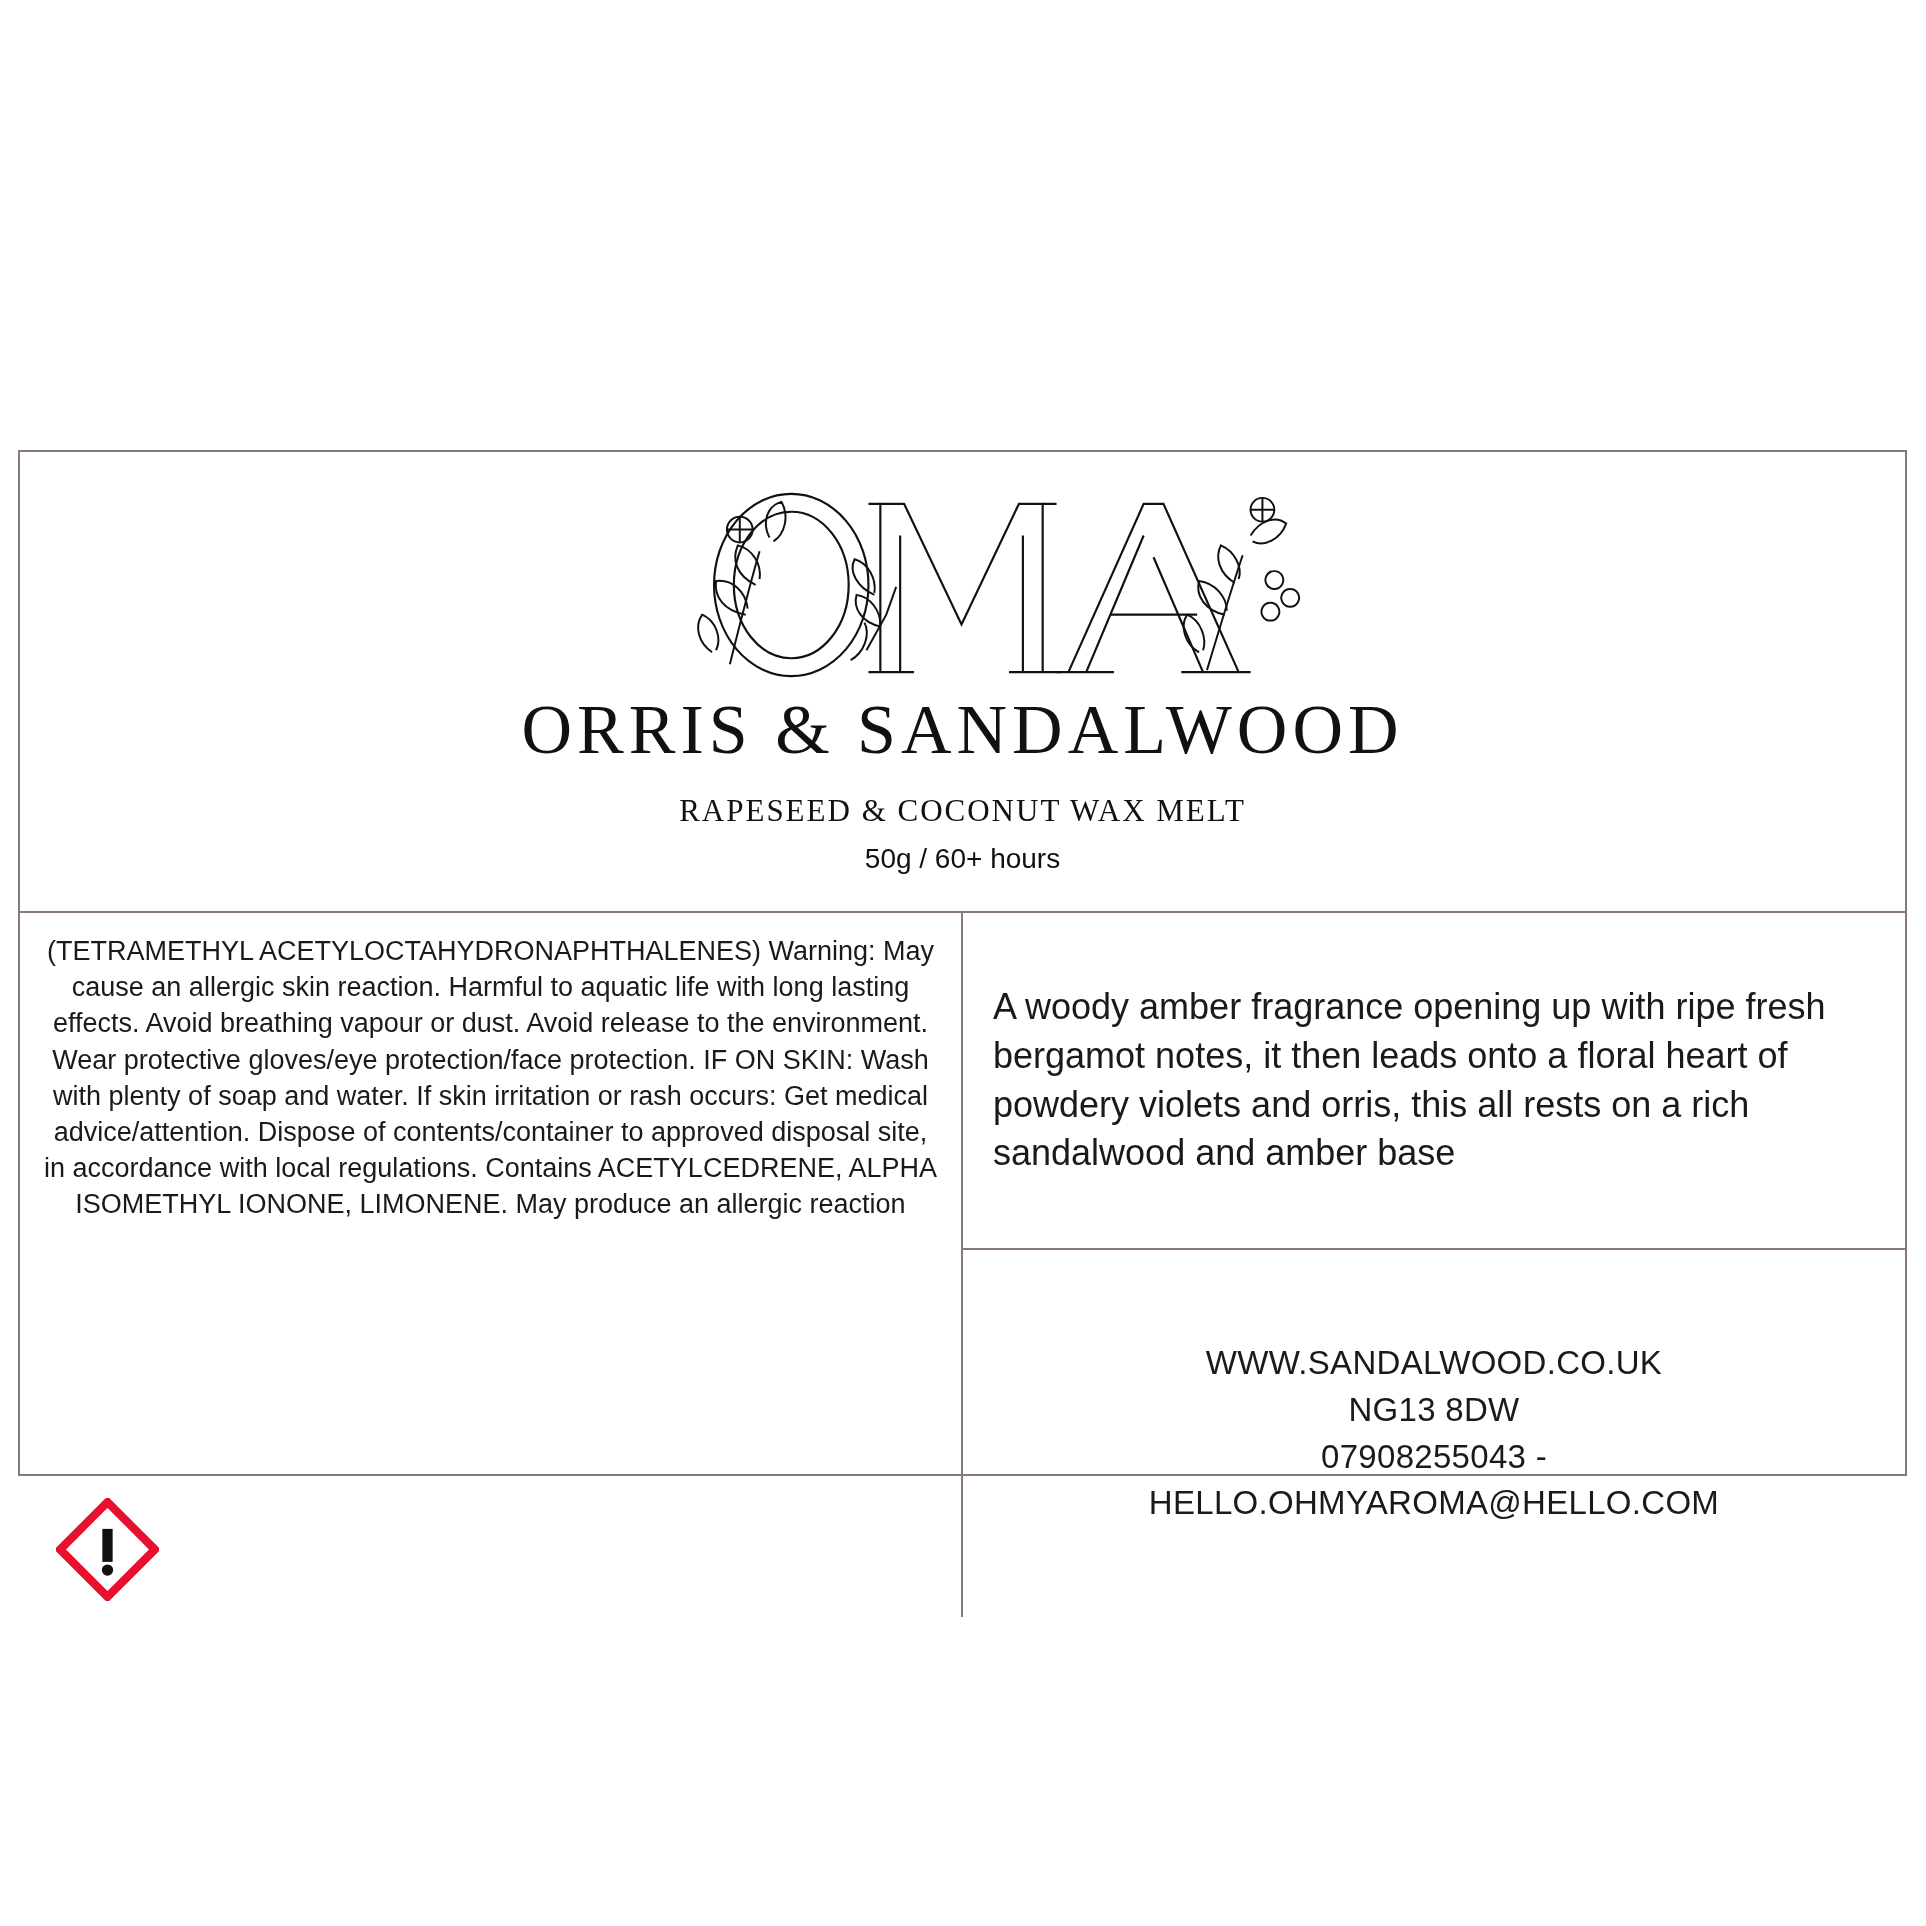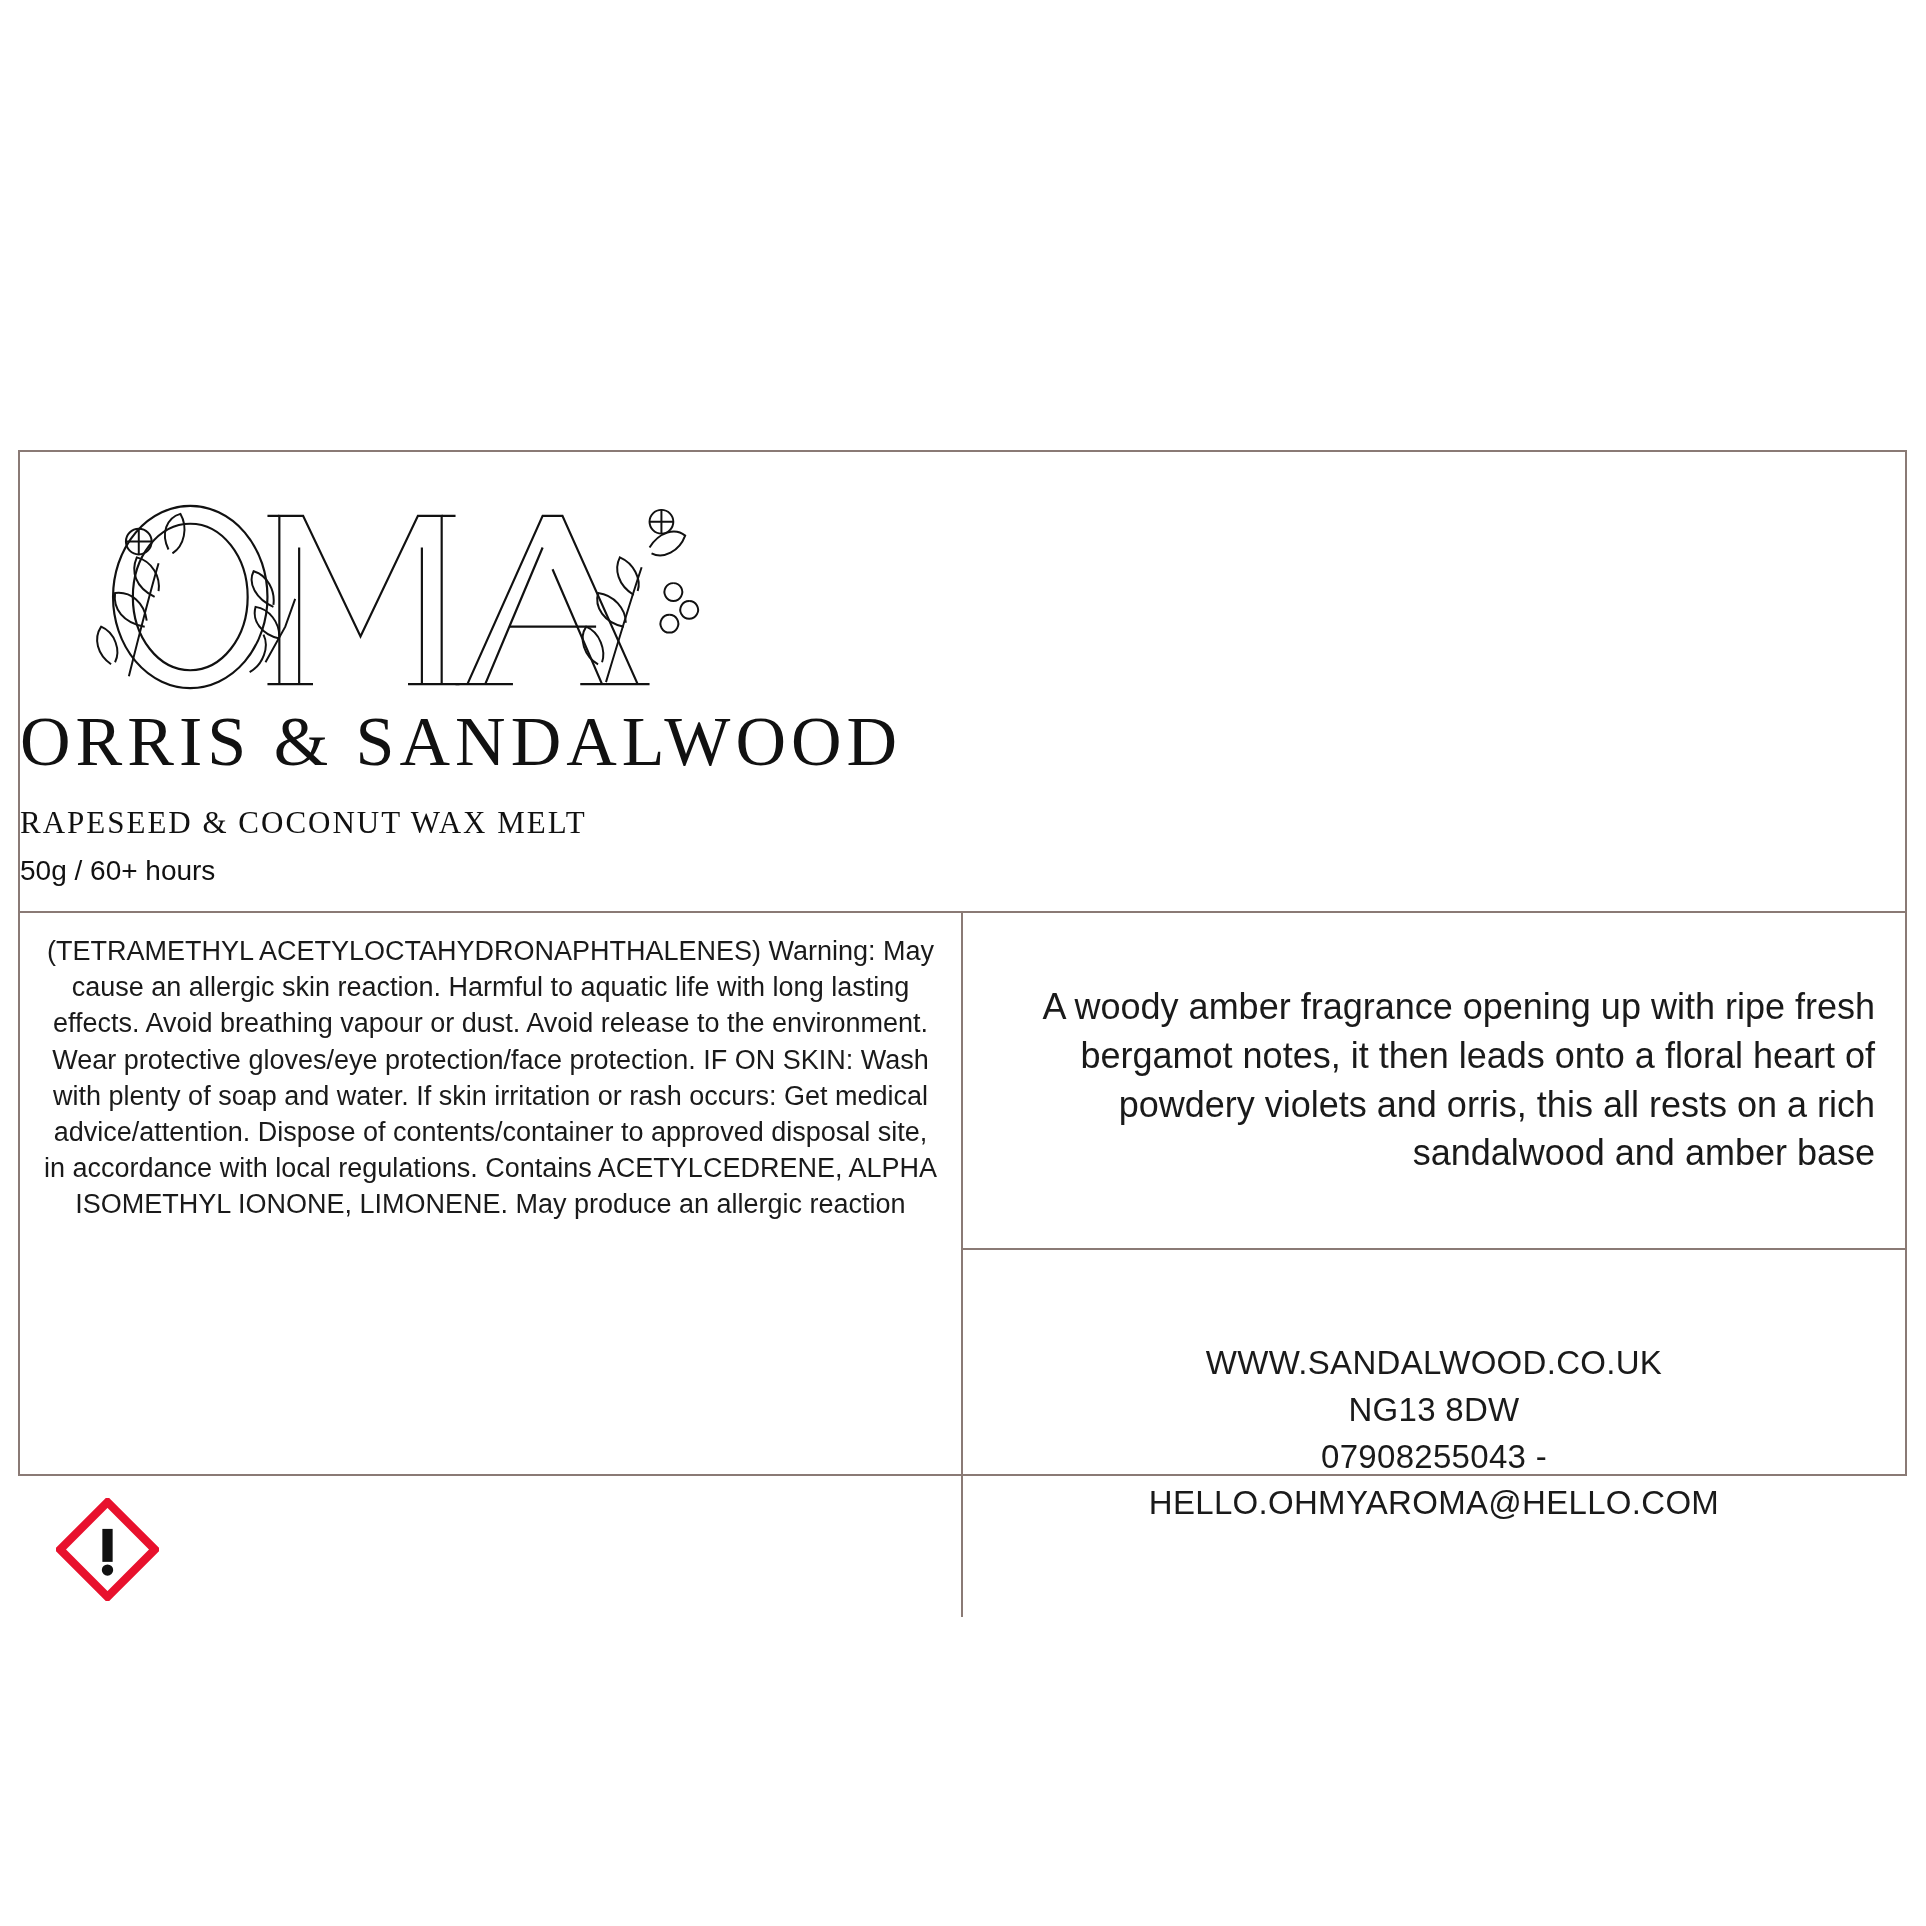--- a/index.html
+++ b/index.html
@@ -26,22 +26,23 @@
     background: #ffffff;
   }
 
   
   .header {
     height: 461px;
     box-sizing: border-box;
     border-bottom: 2px solid #8a7a75;
     display: flex;
     flex-direction: column;
+    align-items: center;
     justify-content: flex-start;
-    padding-top: 36px;
+    padding-top: 24px;
   }
 
   .monogram {
     width: 683px;
     height: 213px;
     display: block;
   }
 
   .product-name {
     font-family: "Liberation Serif", serif;
@@ -110,21 +111,21 @@
     display: flex;
     align-items: center;
     justify-content: center;
     padding: 0 30px;
   }
 
   .description p {
     margin: 0;
     font-size: 36px;
     line-height: 1.35;
-    text-align: right;
+    text-align: left;
     color: #1a1a1a;
   }
 
   .contact {
     flex: 1;
     display: flex;
     flex-direction: column;
     align-items: center;
     justify-content: center;
     padding: 0 20px;

